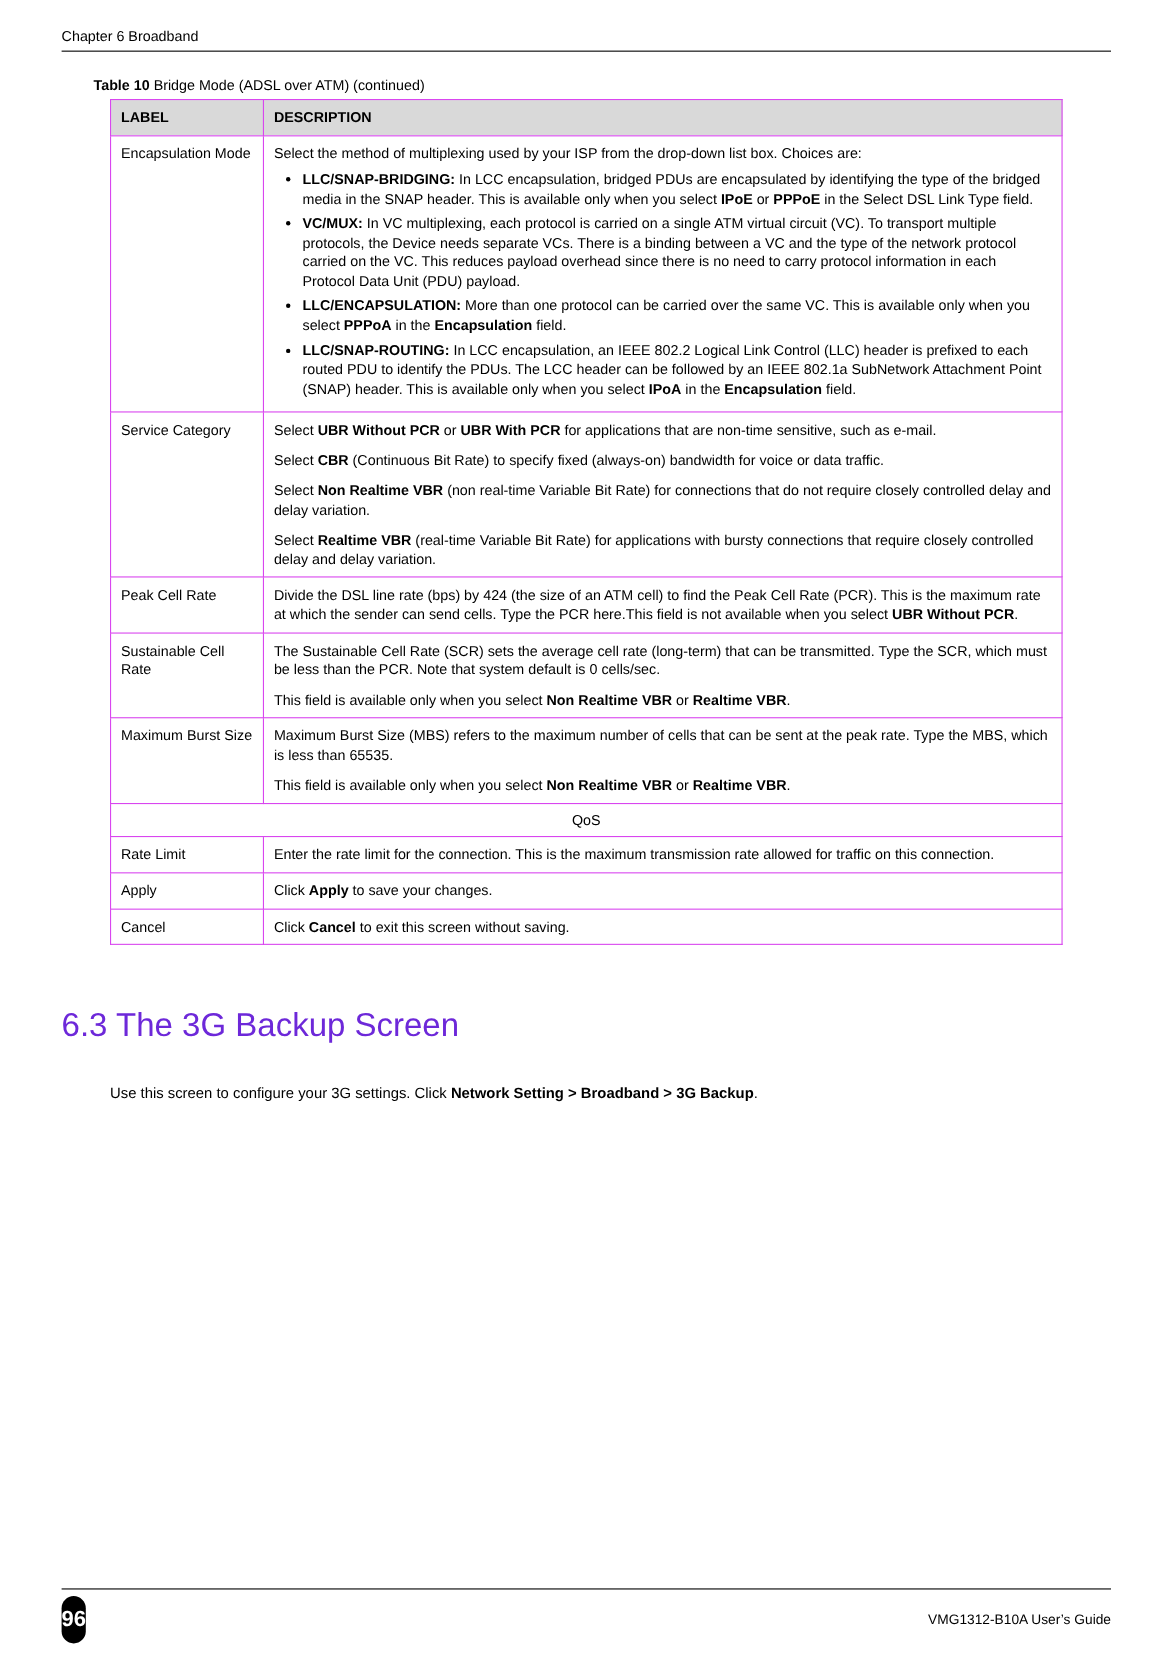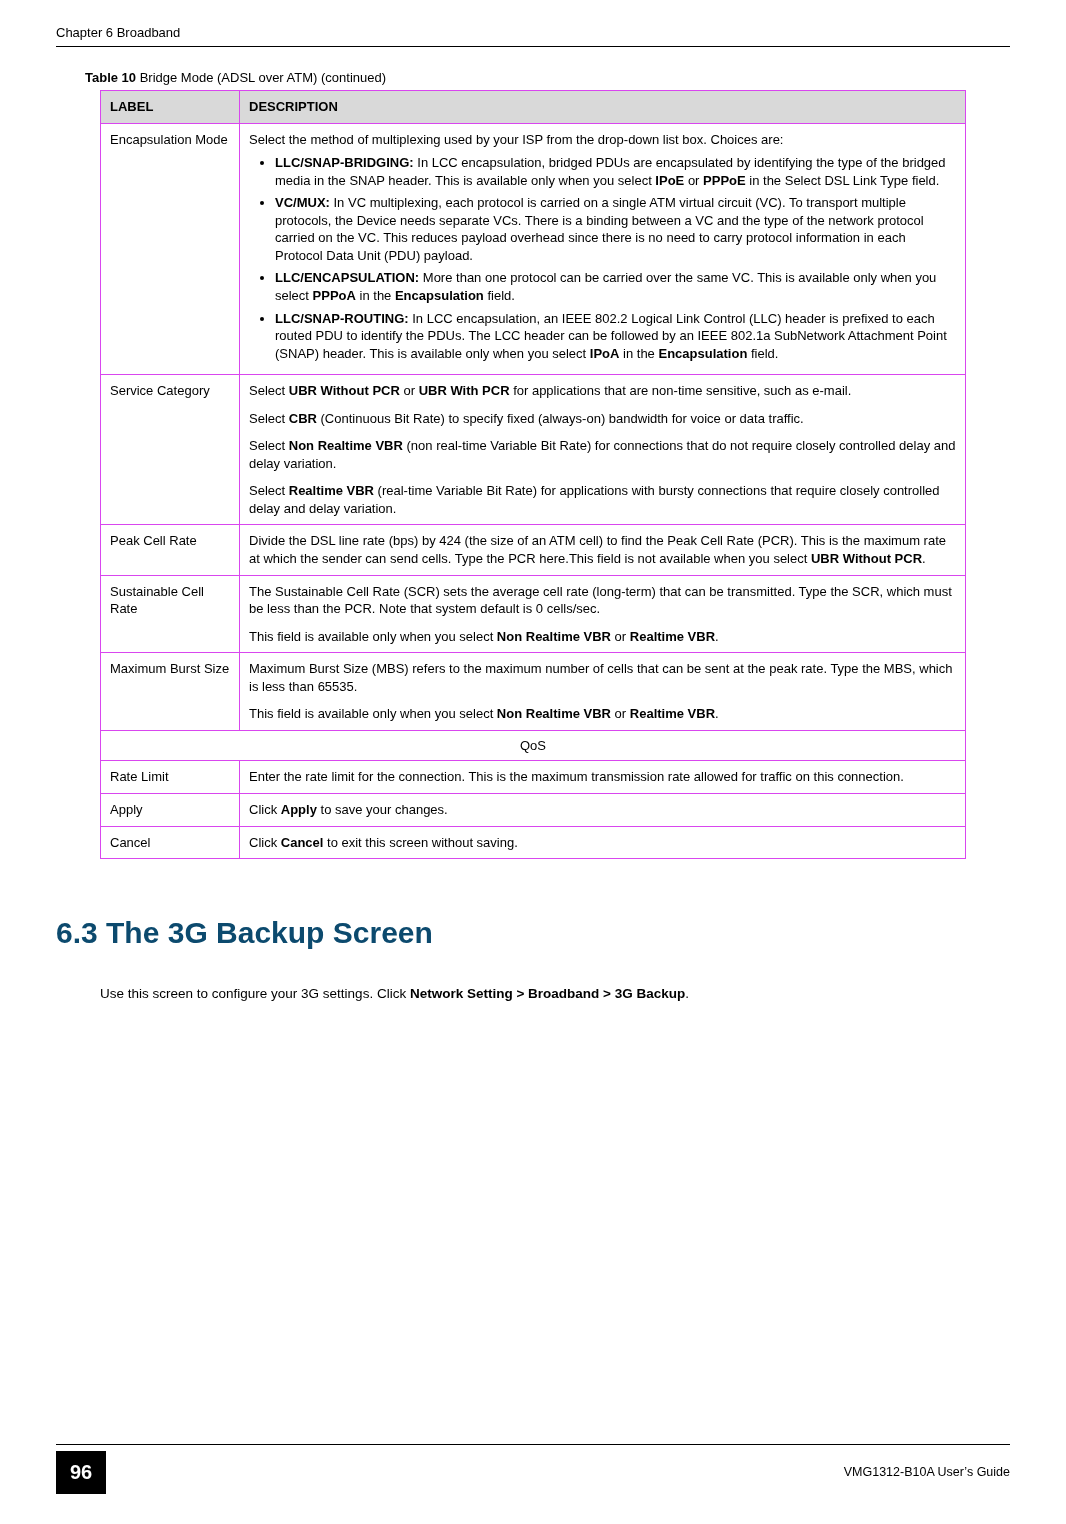--- a/index.html
+++ b/index.html
@@ -62,24 +62,24 @@
     padding-left: 26px;
   }
   ul.dlist li {
     margin-bottom: 5px;
   }
   .p-block + .p-block {
     margin-top: 10px;
   }
   h2.sec-title {
     font-family: Arial, Helvetica, sans-serif;
-    font-weight: bold;
+    font-weight: normal;
     font-size: 30px;
     margin: 54px 0 31px 0;
-    color: #0c4a6e;
+    color: #6d28d9;
   }
   .sec-body {
     margin: 17px 44px;
     font-size: 13.5px;
   }
 
   .footer {
     position: absolute;
     left: 0;
     right: 0;
@@ -95,22 +95,23 @@
     display: flex;
     align-items: center;
     margin-top: 6px;
     font-size: 12.5px;
   }
   .page-num-box {
     background: #000;
     color: #fff;
     font-weight: bold;
     font-size: 20px;
-    padding: 8px 14px;
+    padding: 8px 0;
     margin-right: 14px;
+    border-radius: 20px;
   }
   .guide-name {
     margin-left: auto;
   }
 </style>
 </head>
 <body>
 
 <div class="page">
 

